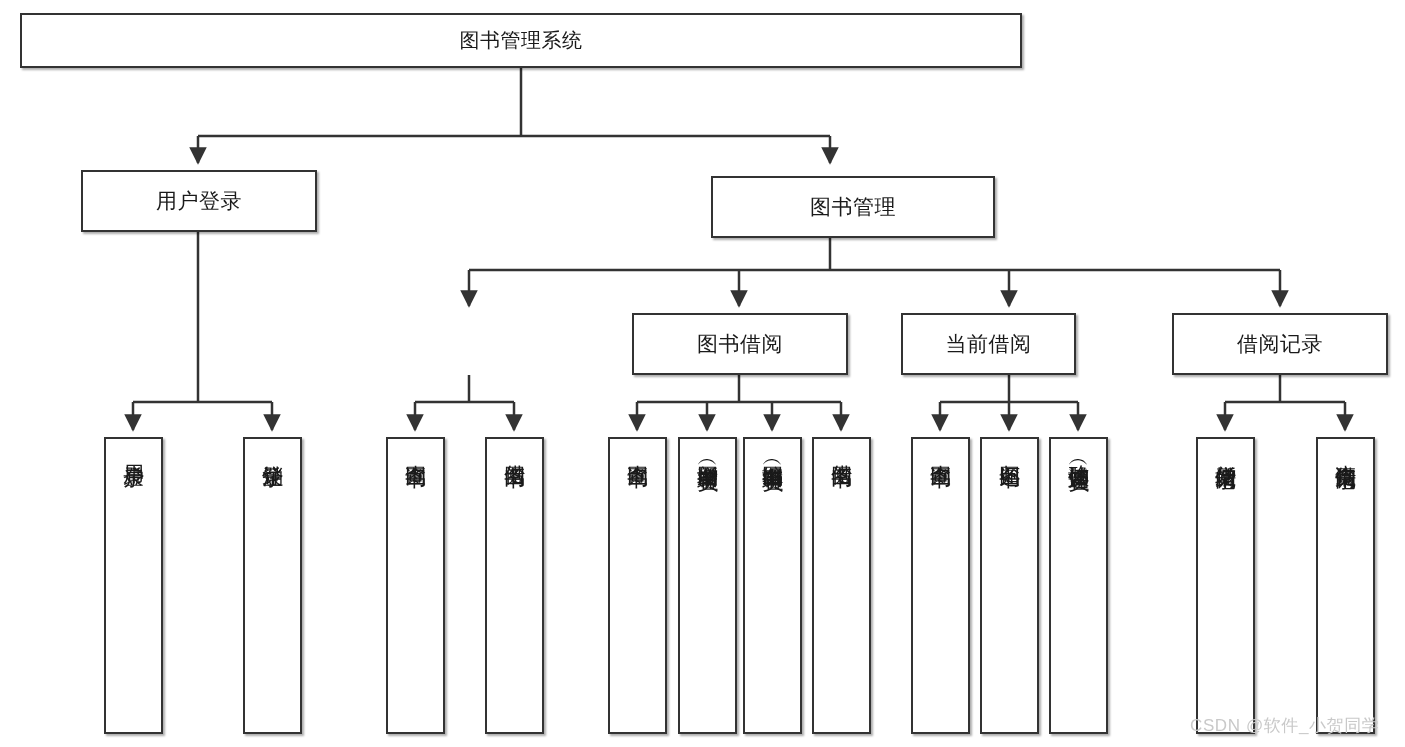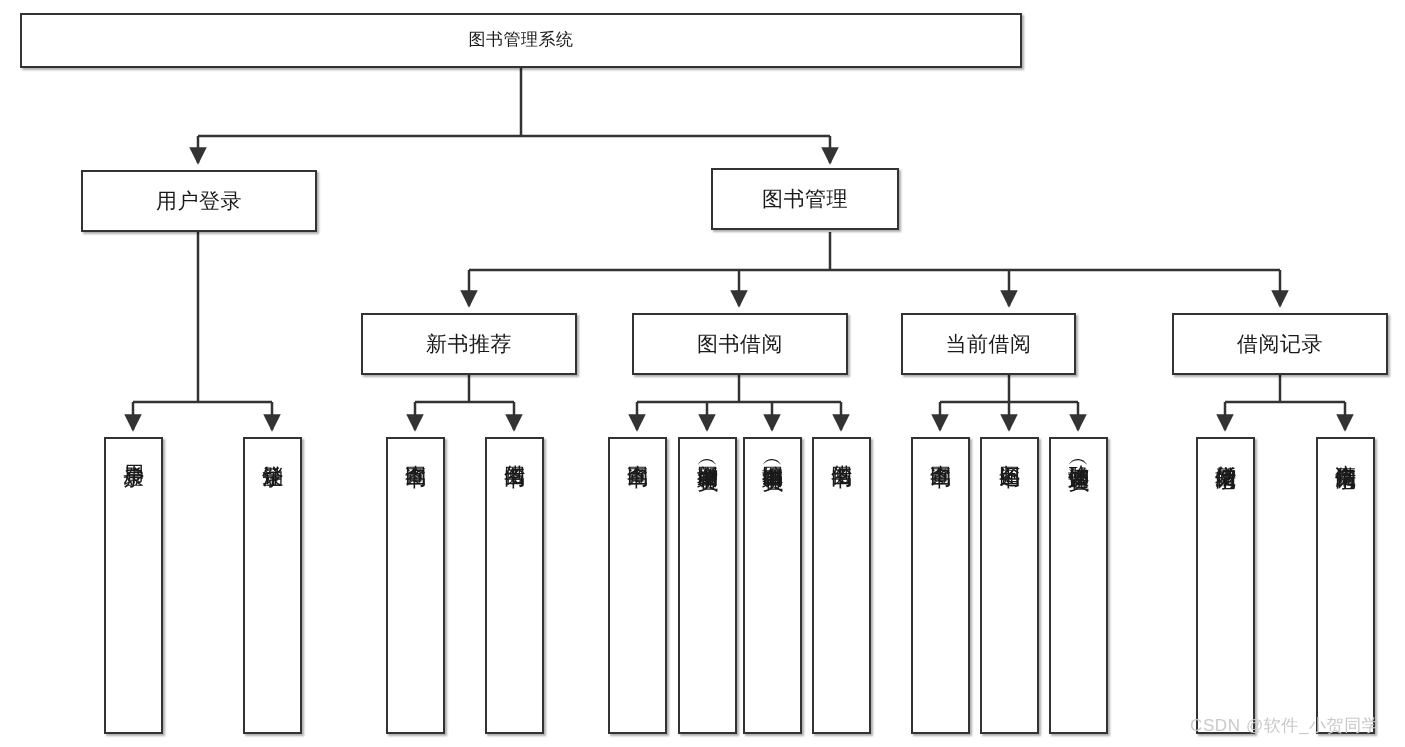--- a/index.html
+++ b/index.html
@@ -42,21 +42,21 @@
   }
   .node .label {
     display: block;
     line-height: 1.18;
     letter-spacing: 0.5px;
   }
   .node.horiz .label {
     font-size: 21px;
   }
   .node.root .label {
-    font-size: 17px;
+    font-size: 20px;
   }
   .node.vert {
     align-items: flex-start;
     padding-top: 9px;
   }
   .node.vert .label {
     writing-mode: vertical-rl;
     text-orientation: upright;
     font-size: 21px;
     line-height: 1.06;
@@ -128,27 +128,24 @@
     </g>
   </svg>
 
   <div class="node root horiz" style="left:20px; top:13px; width:1002px; height:55px;">
     <span class="label">图书管理系统</span>
   </div>
 
   <div class="node horiz" style="left:81px; top:170px; width:236px; height:62px;">
     <span class="label">用户登录</span>
   </div>
-  <div class="node horiz" style="left:711px; top:168px; width:188px; height:62px;">
+  <div class="node horiz" style="left:711px; top:176px; width:284px; height:62px;">
     <span class="label">图书管理</span>
   </div>
 
-  <div class="node horiz" style="left:361px; top:313px; width:216px; height:62px;">
-    <span class="label">新书推荐</span>
-  </div>
   <div class="node horiz" style="left:632px; top:313px; width:216px; height:62px;text-align:right;">
     <span class="label">图书借阅</span>
   </div>
   <div class="node horiz" style="left:901px; top:313px; width:175px; height:62px;">
     <span class="label">当前借阅</span>
   </div>
   <div class="node horiz" style="left:1172px; top:313px; width:216px; height:62px;text-align:center;">
     <span class="label">借阅记录</span>
   </div>
 

